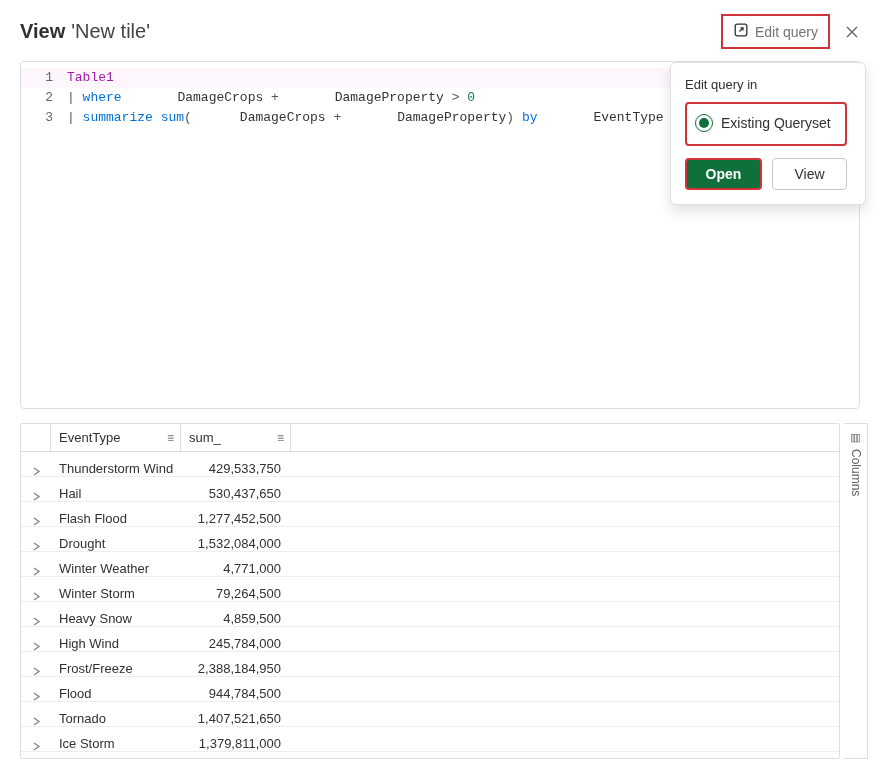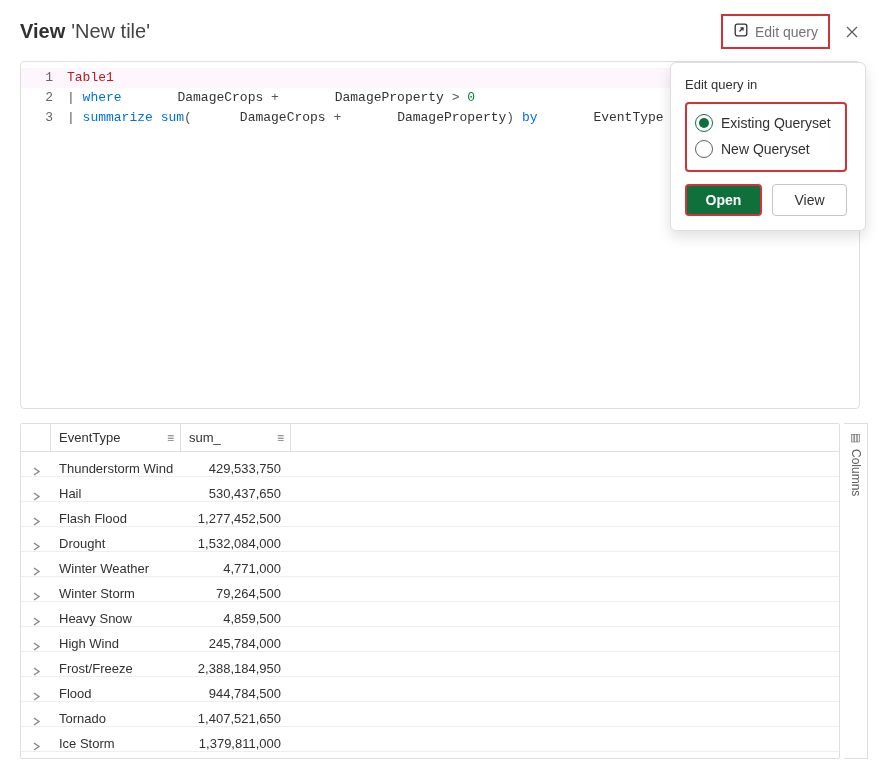--- a/index.html
+++ b/index.html
@@ -65,21 +65,21 @@
   }
   .code-line { display: flex; line-height: 20px; }
   .gutter {
     width: 46px;
     text-align: right;
     padding-right: 14px;
     color: #666;
     user-select: none;
   }
   .code { white-space: pre; }
-  .tok-table { color: #b91c1c; }
+  .tok-table { color: #a21caf; }
   .tok-pipe  { color: #555; }
   .tok-kw    { color: #0071d9; }
   .tok-col   { color: #333333; margin-left: 48px; }
   .tok-op    { color: #555555; }
   .tok-num   { color: #0d843f; }
   .tok-fn    { color: #0071d9; }
   .tok-by    { color: #0071d9; }
   .line1-hl  { background: #fdf6fc; }
 
   
@@ -259,24 +259,20 @@
   </div>
 </div>
 
 <div class="popover">
   <div class="popover-title">Edit query in</div>
   <div class="radio-group">
     <div class="radio-row">
       <span class="radio selected"></span>
       <span>Existing Queryset</span>
     </div>
-    <div class="radio-row">
-      <span class="radio"></span>
-      <span>New Queryset</span>
-    </div>
   </div>
   <div class="popover-btns">
     <div class="btn btn-open">
         <span>Open</span>
       </div>
     <div class="btn btn-close">
         <span>View</span>
       </div>
   </div>
 </div>

